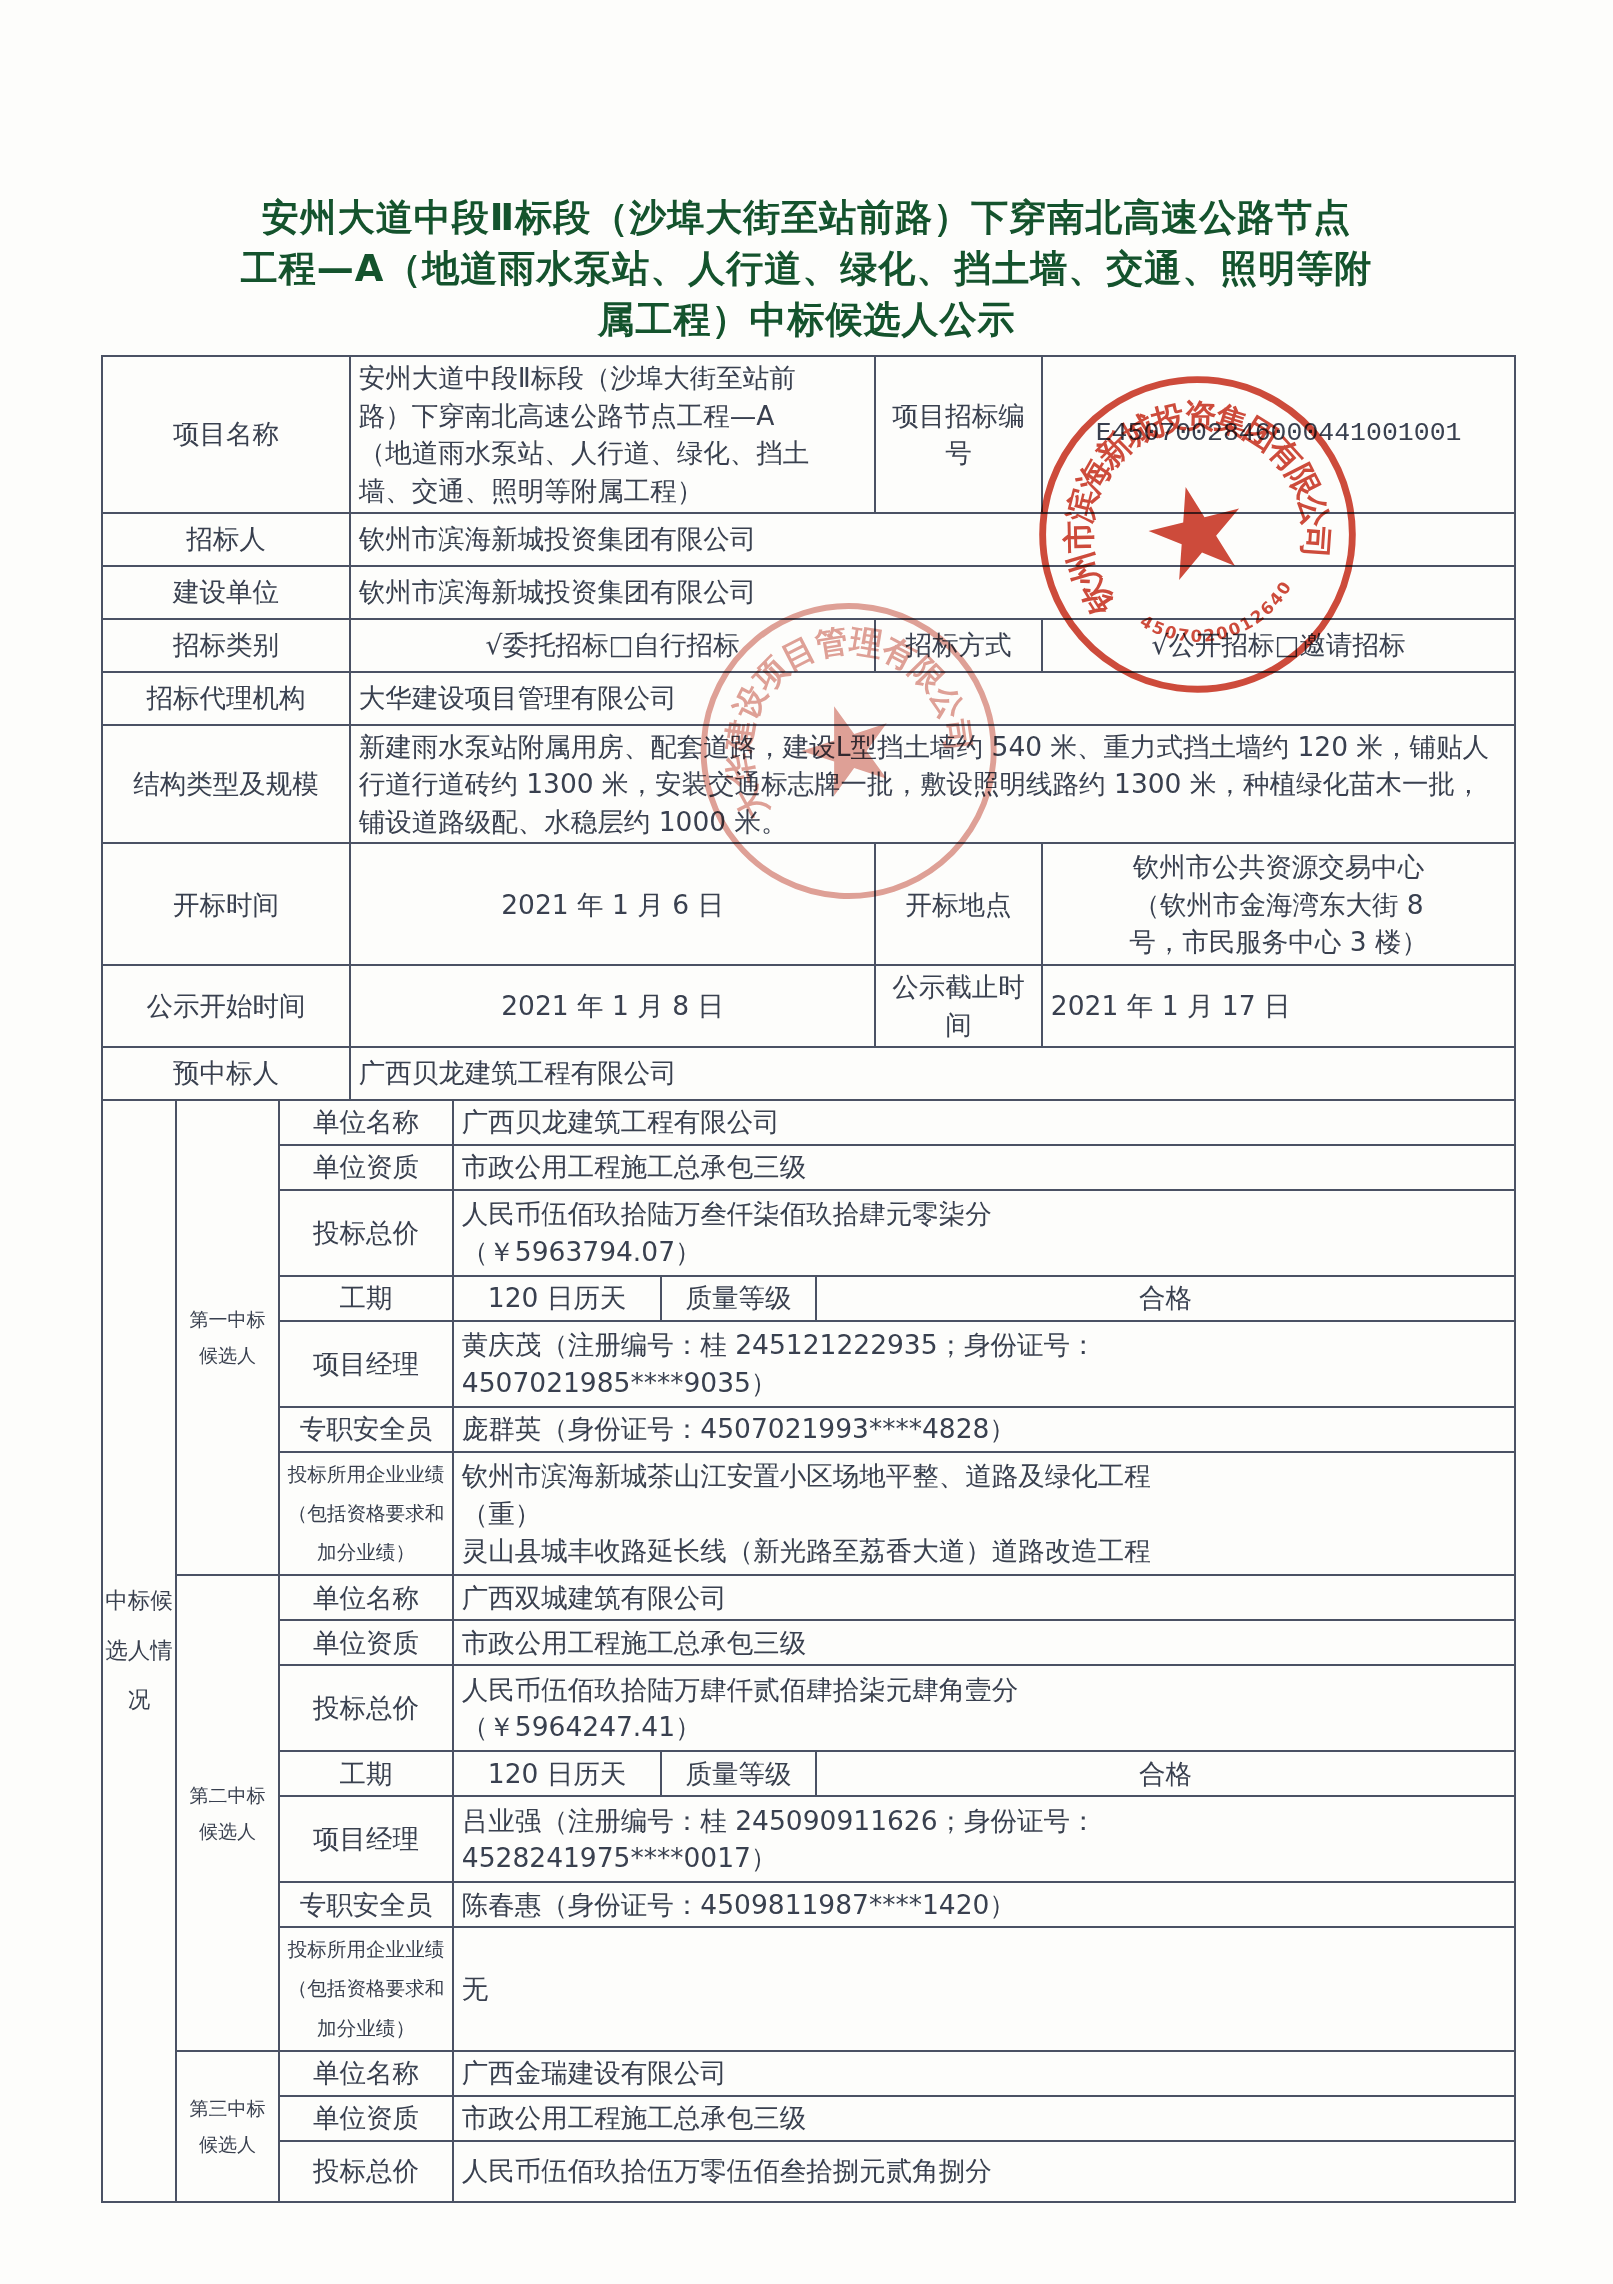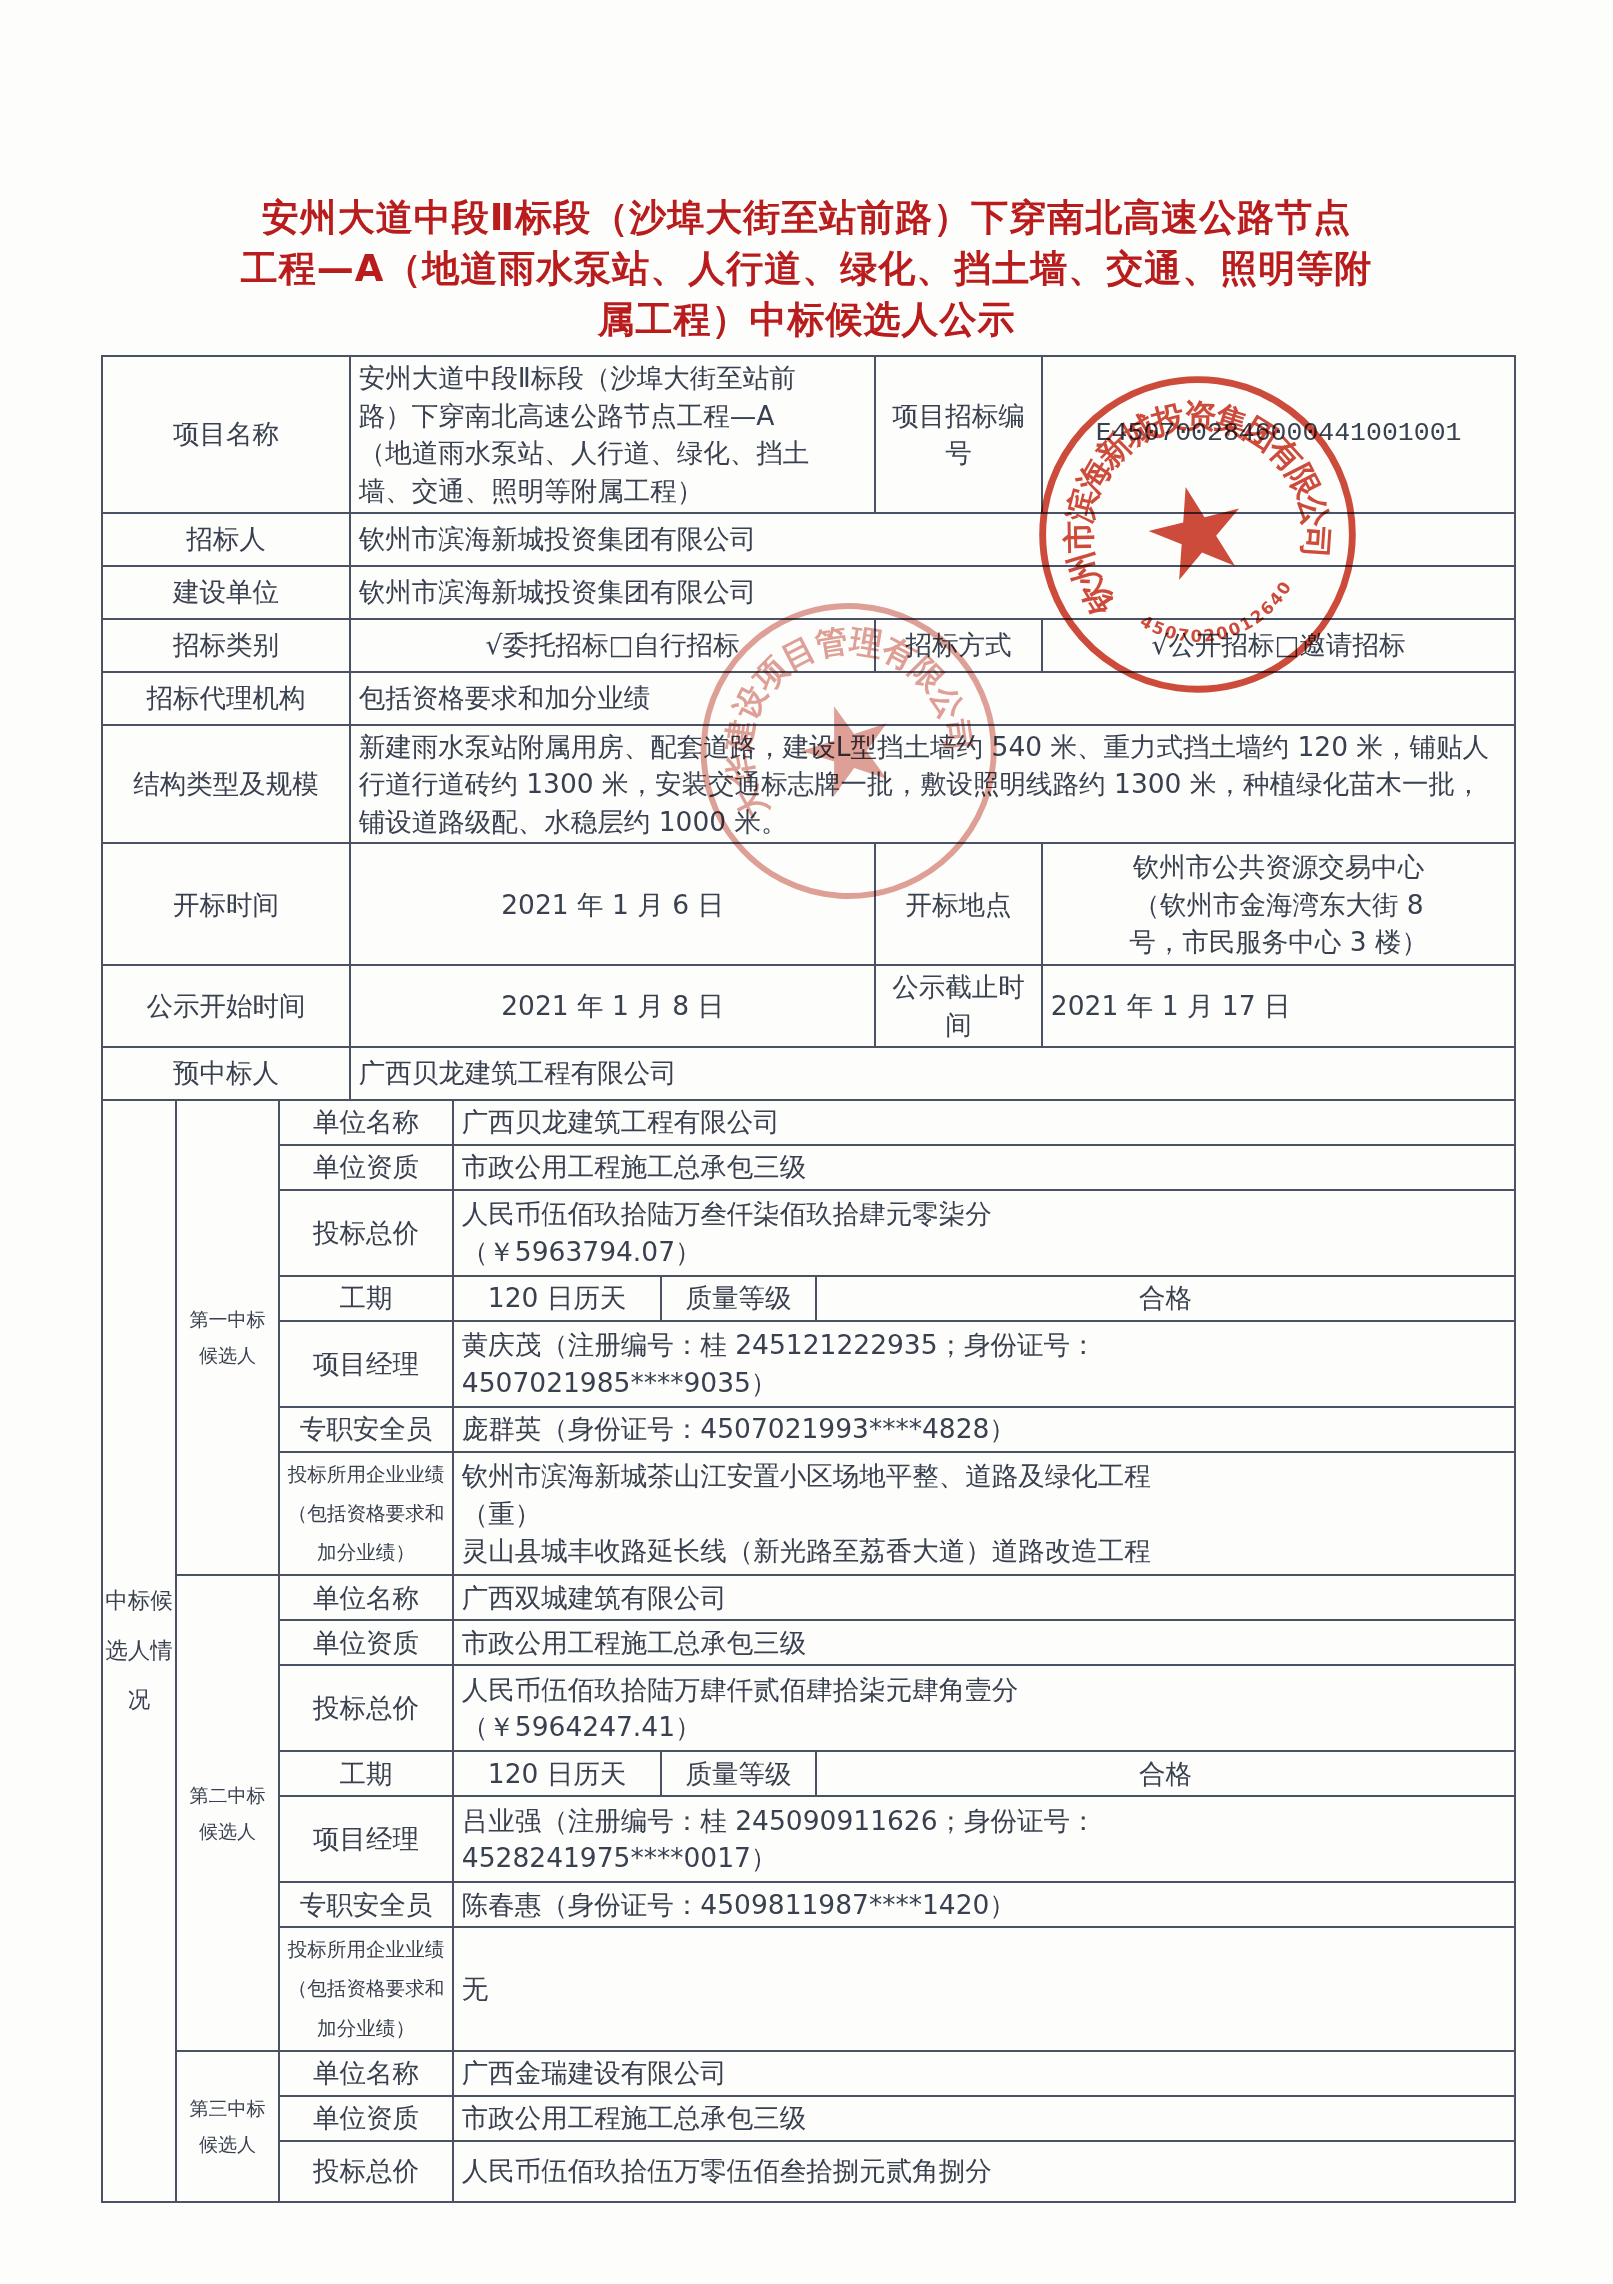--- a/index.html
+++ b/index.html
@@ -5,21 +5,21 @@
   html,body{margin:0;padding:0;background:#e8e8e6;}
   .page{
     position:relative; width:1613px; height:2285px;
     background:#fdfdfb; overflow:hidden;
     font-family:"DejaVu Sans", sans-serif;
     color:#39404f;
   }
   .doc-title{
     position:absolute; left:0; right:0; top:192px;
     text-align:center; font-size:37px; font-weight:bold;
-    line-height:51px; color:#b91c1c; white-space:pre-line;
+    line-height:51px; color:#14532d; white-space:pre-line;
     letter-spacing:1px;
   }
   table.doc-table{
     position:absolute; left:101px; top:355px; width:1411px;
     border-collapse:collapse; table-layout:fixed;
     font-size:26.5px; line-height:1.42; color:#39404f;
   }
   td{
     border:2px solid #4b5264; padding:2px 7.8px;
     overflow:hidden; vertical-align:middle;
@@ -87,21 +87,21 @@
 
     <tr class="h54">
       <td colspan="3" class="lbl">招标类别</td>
       <td colspan="4" class="val-c">√委托招标□自行招标</td>
       <td class="lbl">招标方式</td>
       <td class="val-c">√公开招标□邀请招标</td>
     </tr>
 
     <tr class="h54">
       <td colspan="3" class="lbl">招标代理机构</td>
-      <td colspan="6" class="val-l">包括资格要求和加分业绩</td>
+      <td colspan="6" class="val-l">大华建设项目管理有限公司</td>
     </tr>
 
     <tr class="h118">
       <td colspan="3" class="lbl">结构类型及规模</td>
       <td colspan="6" class="val-l">新建雨水泵站附属用房、配套道路，建设L型挡土墙约 540 米、重力式挡土墙约 120 米，铺贴人行道行道砖约 1300 米，安装交通标志牌一批，敷设照明线路约 1300 米，种植绿化苗木一批，铺设道路级配、水稳层约 1000 米。</td>
     </tr>
 
     <tr class="h124">
       <td colspan="3" class="lbl">开标时间</td>
       <td colspan="4" class="val-c">2021 年 1 月 6 日</td>

